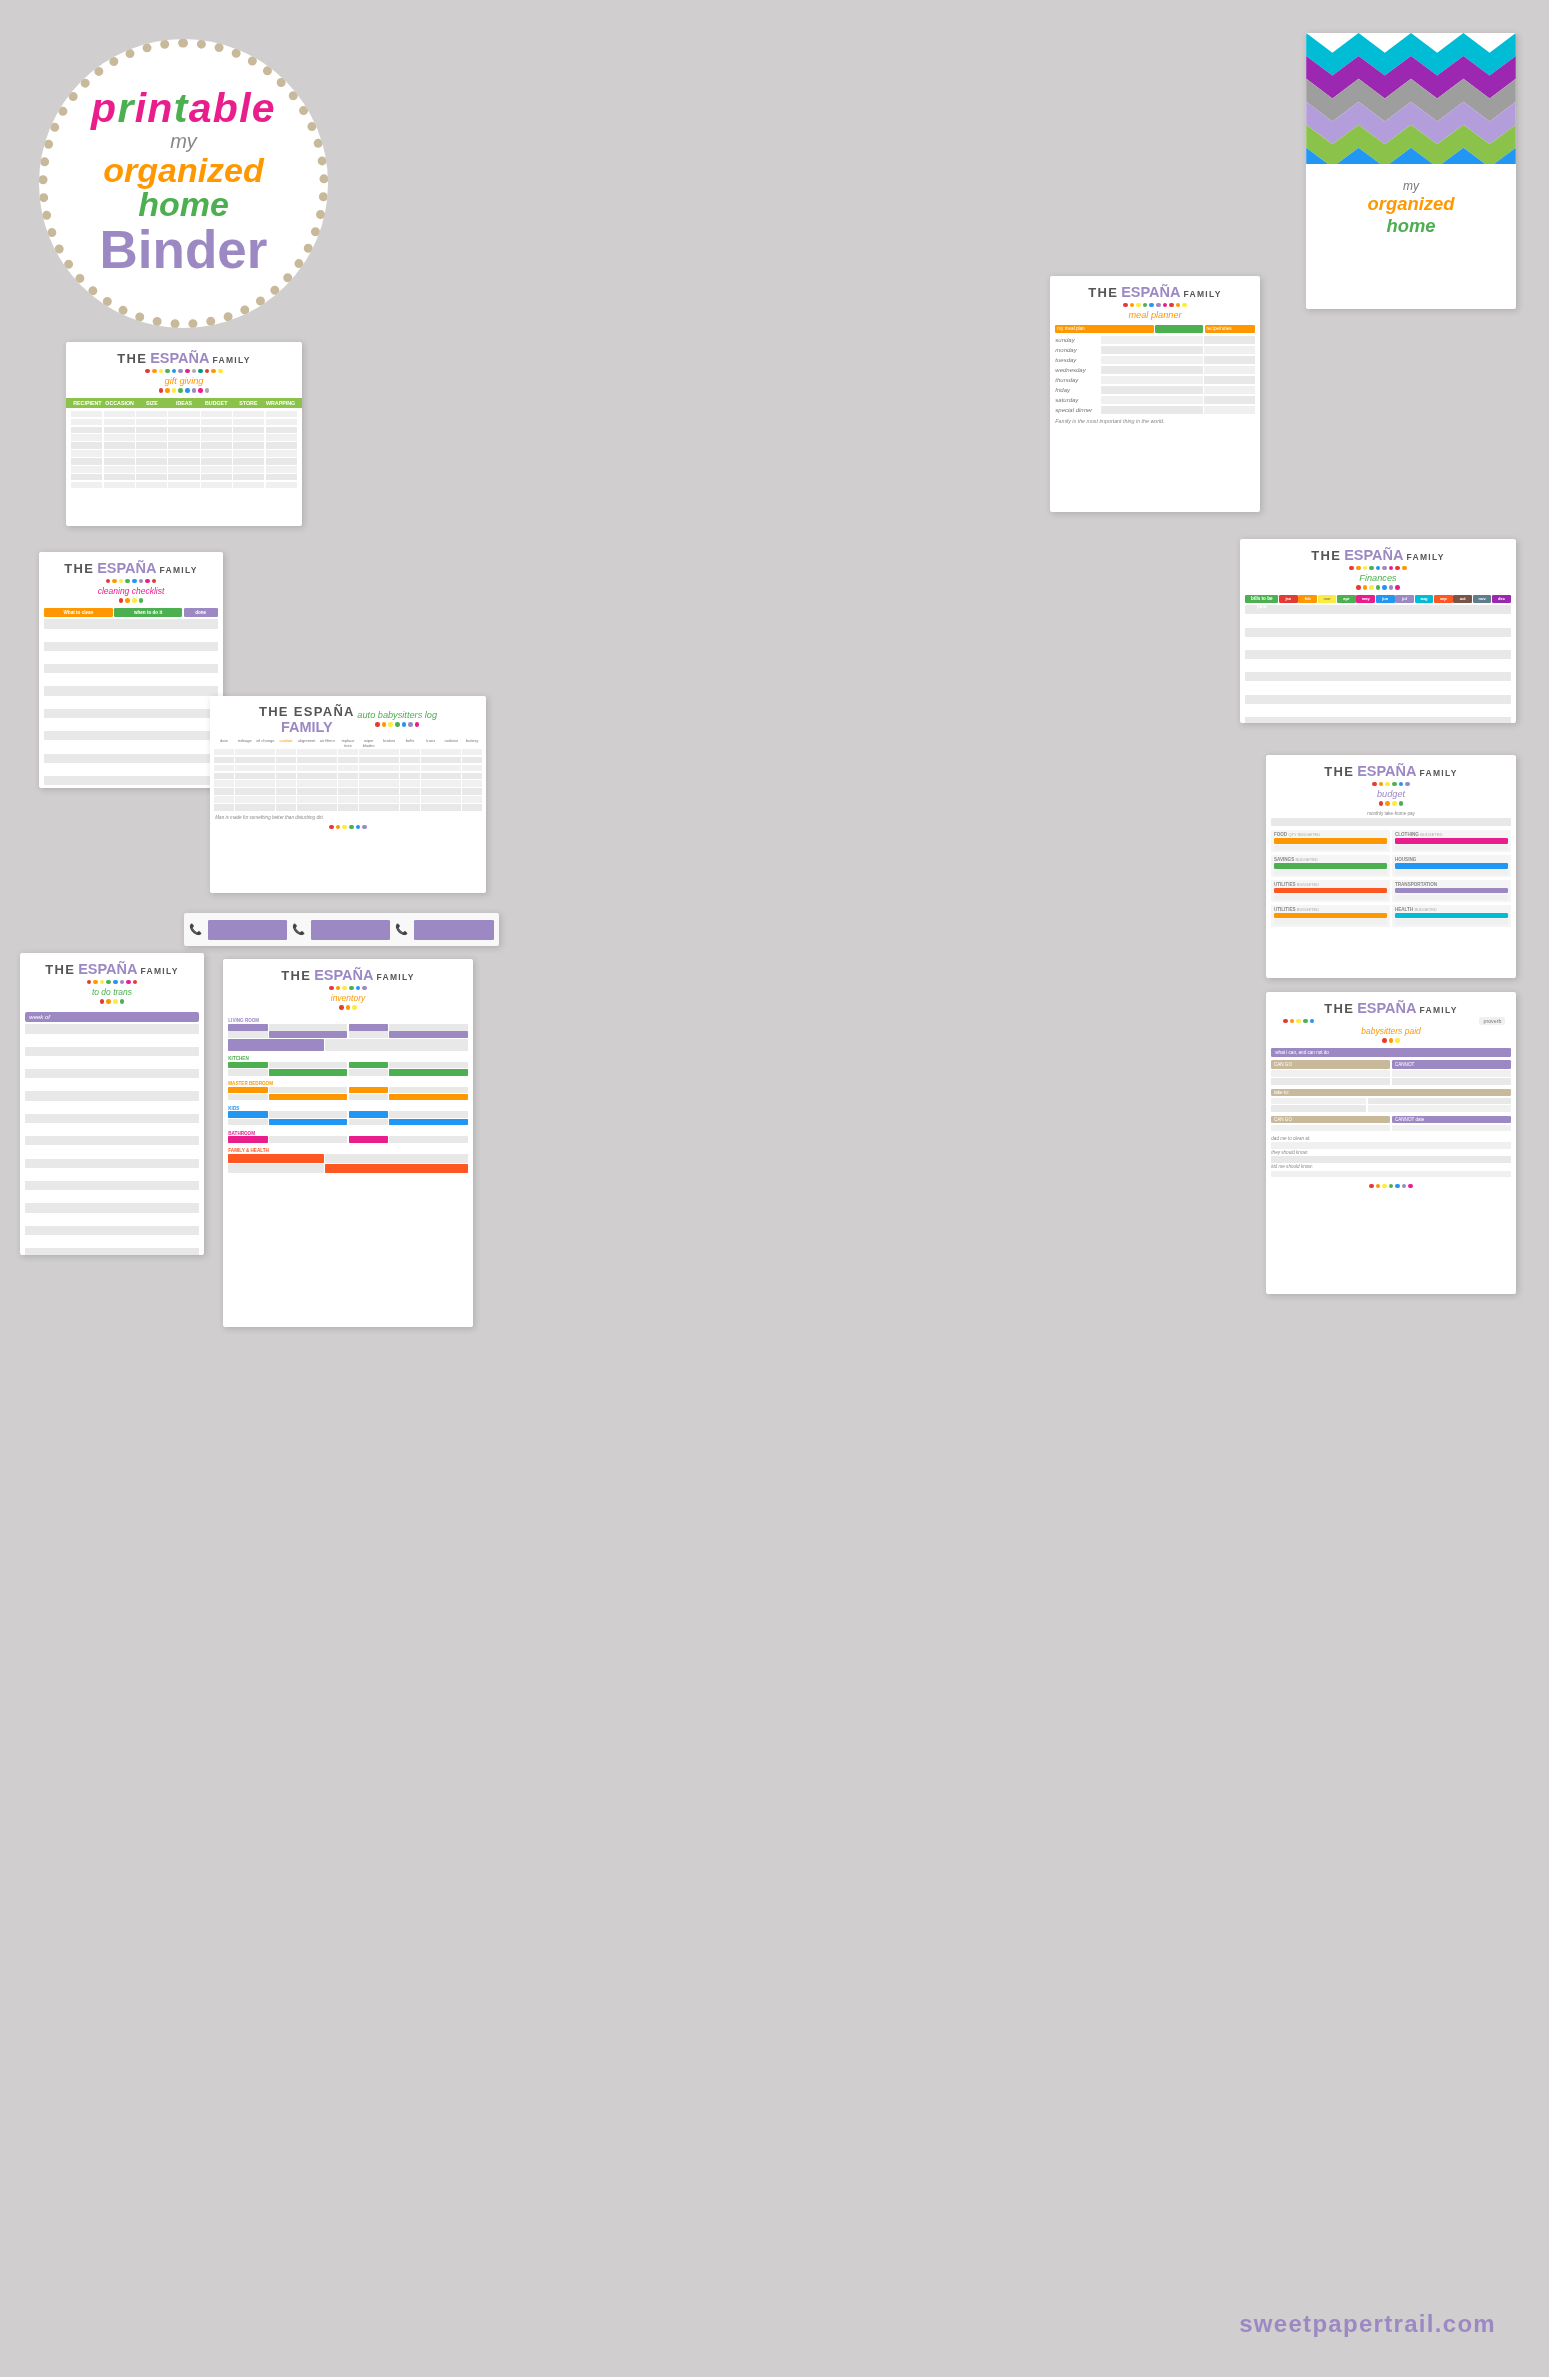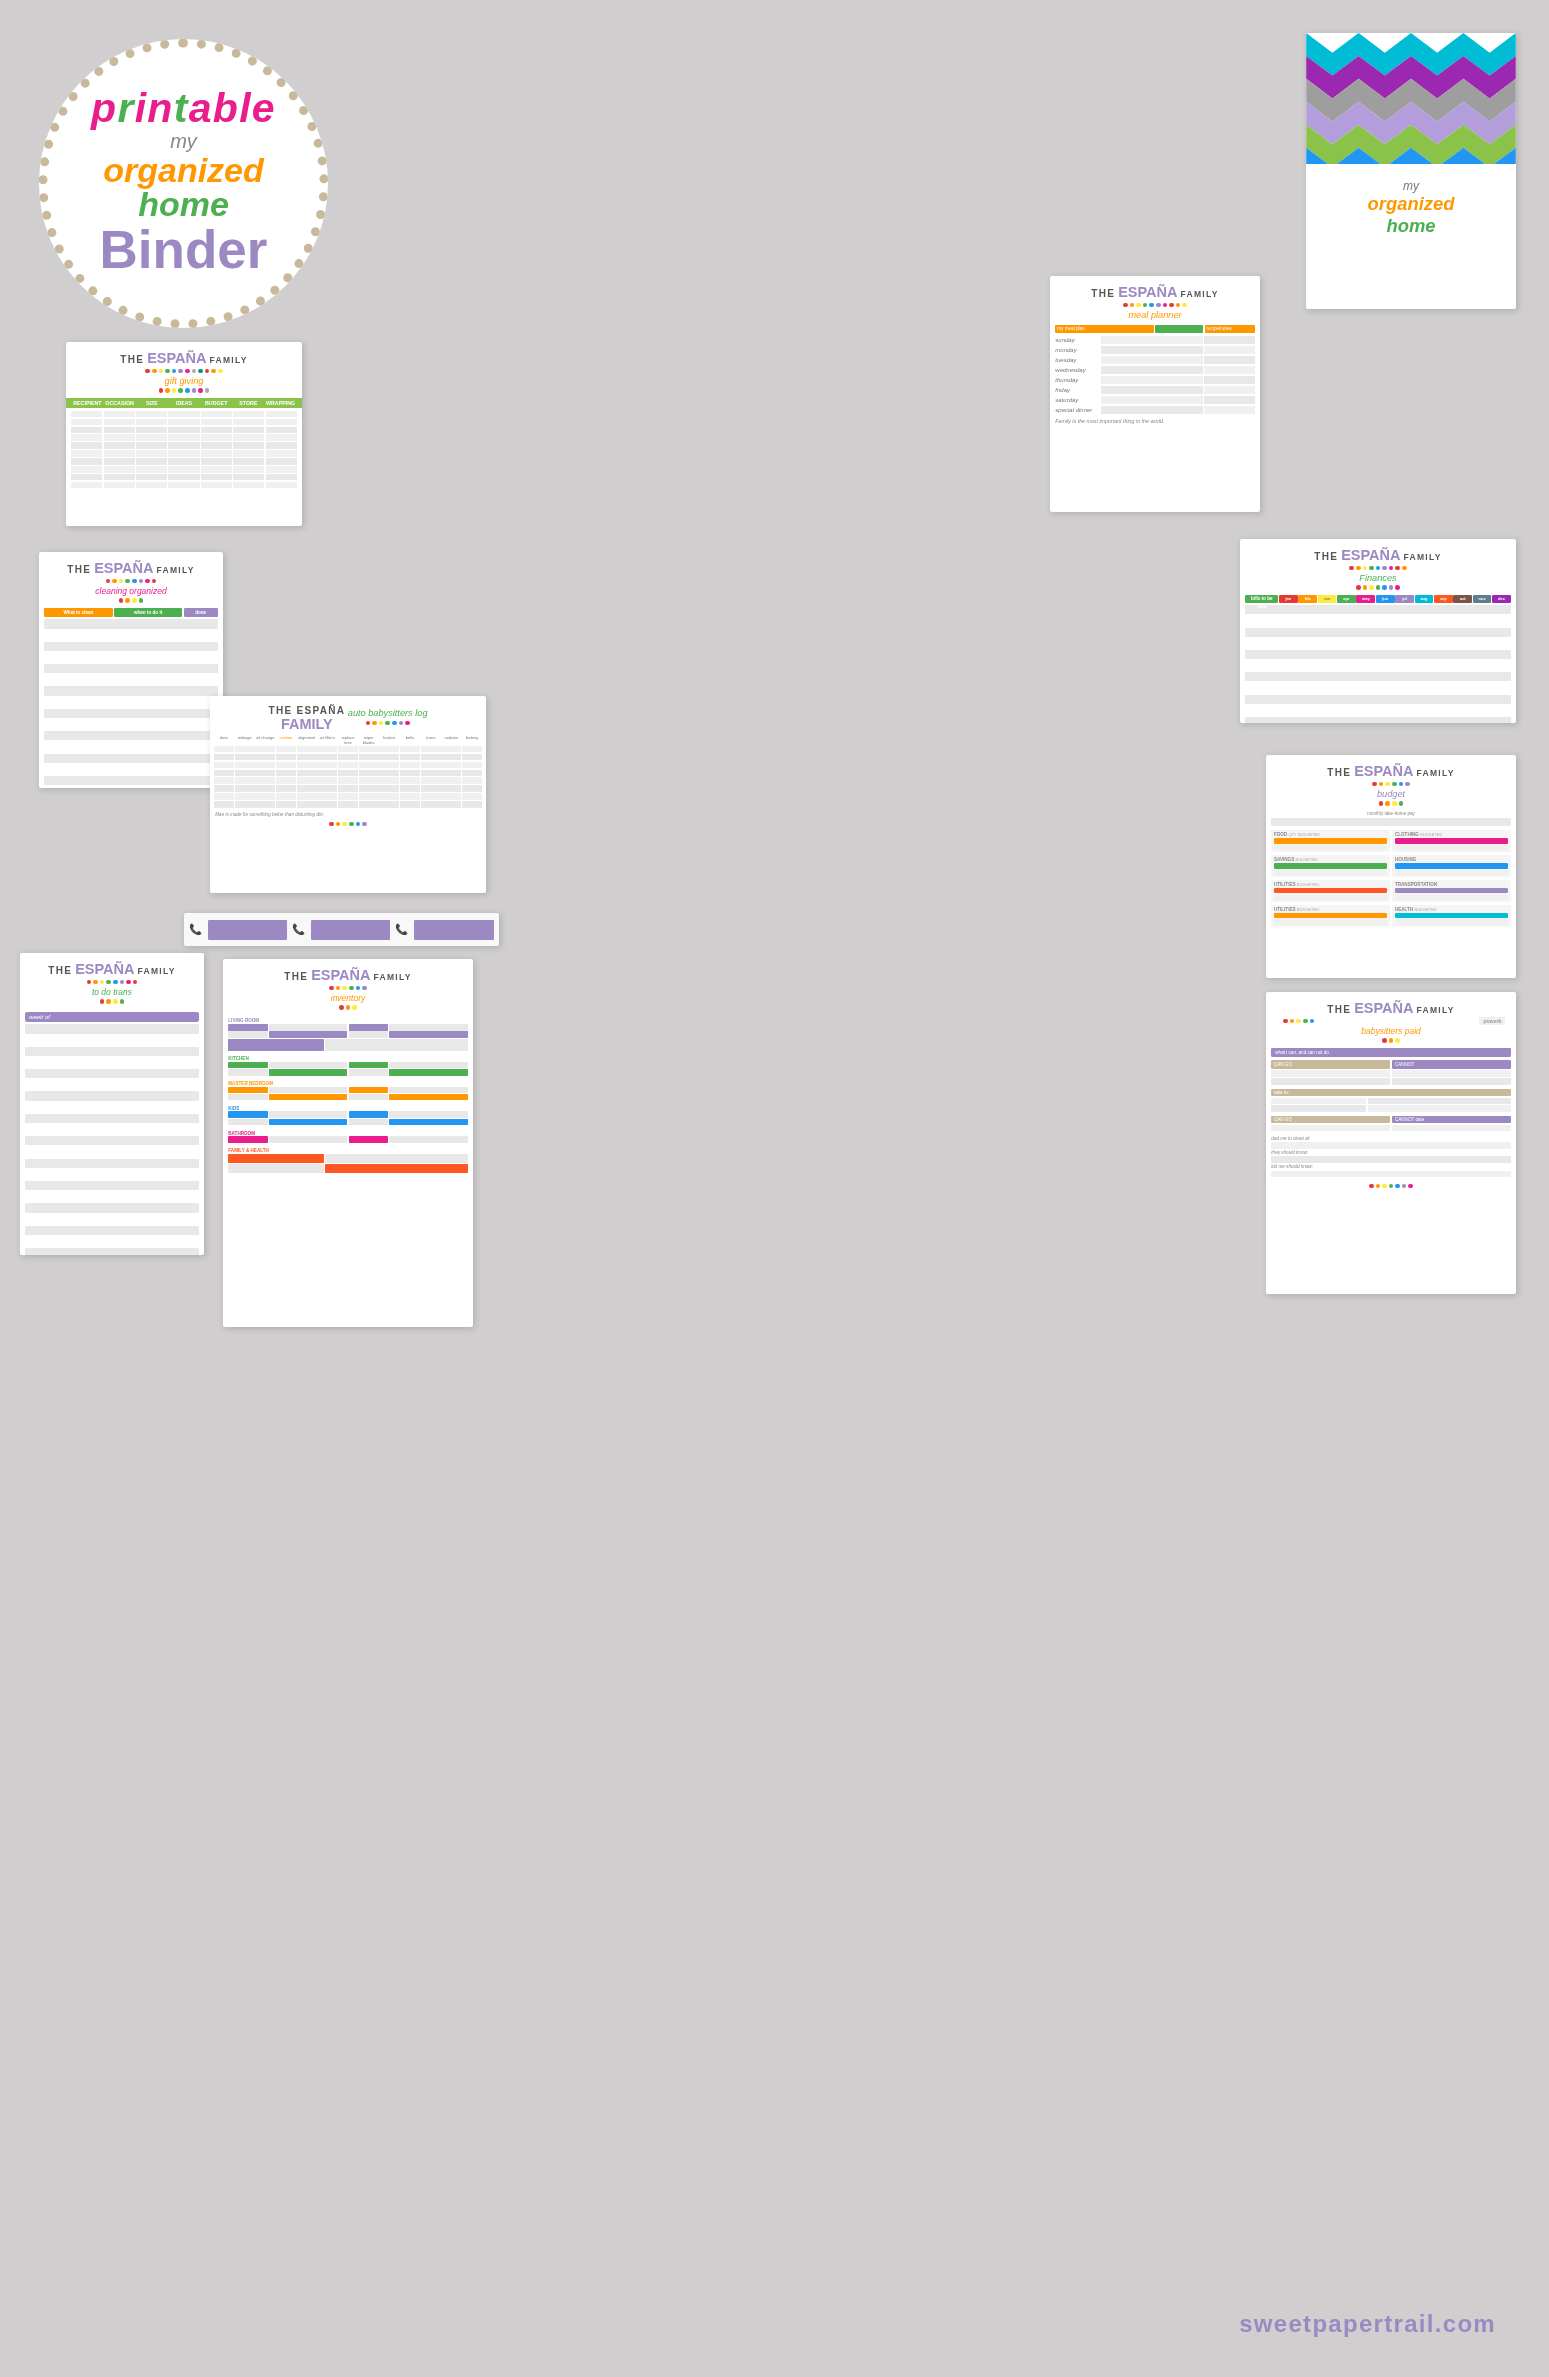--- a/index.html
+++ b/index.html
@@ -111,21 +111,21 @@
       background: white;
       border-radius: 2px;
       box-shadow: 1.3px 1.3px 6.6px rgba(0,0,0,0.15);
       overflow: hidden;
     }
     .sheet-header {
       text-align: center;
       padding: 8px 5.3px 2.6px;
     }
     .sheet-the {
-      font-size: 10px;
+      font-size: 13px;
       color: #555;
       font-weight: bold;
       letter-spacing: 1.3px;
       text-transform: uppercase;
     }
     .sheet-espana {
       font-size: 14.5px;
       font-weight: 900;
       color: #9c89c4;
       text-transform: uppercase;
@@ -844,21 +844,21 @@
     <div class="sheet-dots">
       <span class="dot d-red"></span>
         <span class="dot d-orange"></span>
         <span class="dot d-yellow"></span>
         <span class="dot d-green"></span>
         <span class="dot d-blue"></span>
         <span class="dot d-purple"></span>
         <span class="dot d-pink"></span>
         <span class="dot d-red"></span>
     </div>
-    <div class="sheet-section-title cleaning-title">cleaning organized</div>
+    <div class="sheet-section-title cleaning-title">cleaning checklist</div>
     <div class="sheet-dots">
       <span class="dot d-red"></span>
         <span class="dot d-orange"></span>
         <span class="dot d-yellow"></span>
         <span class="dot d-green"></span>
     </div>
   </div>
   <div class="cleaning-col-headers">
     <div class="clean-hcol" style="background:#ff9800; flex:2;">What to clean</div>
     <div class="clean-hcol" style="background:#4caf50; flex:2;">when to do it</div>

